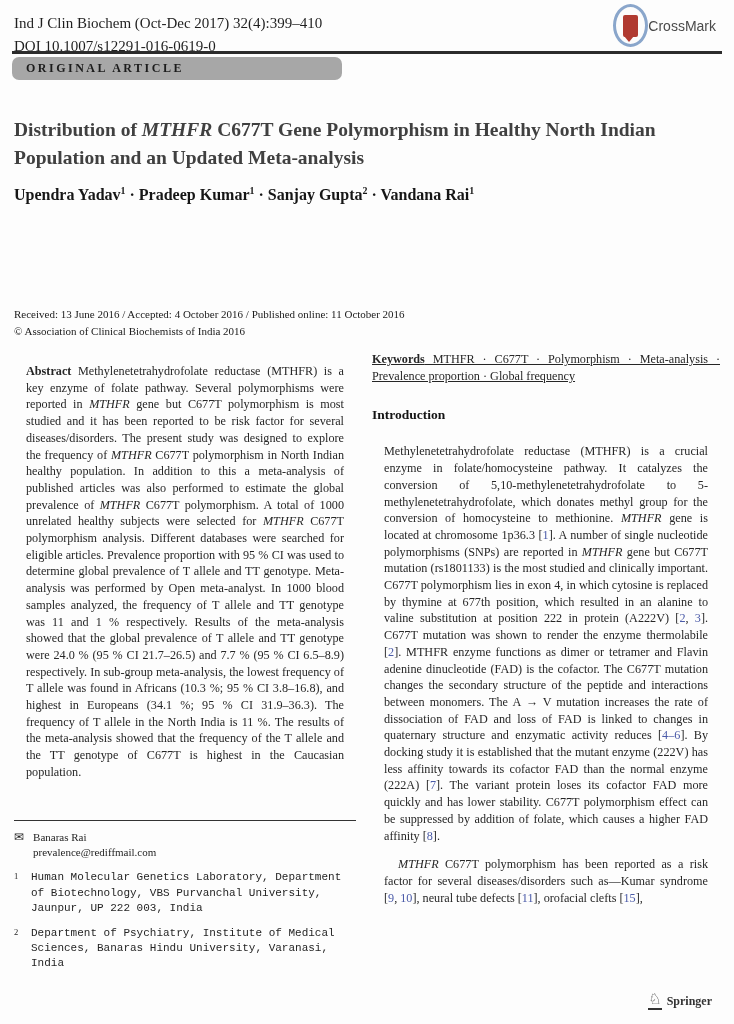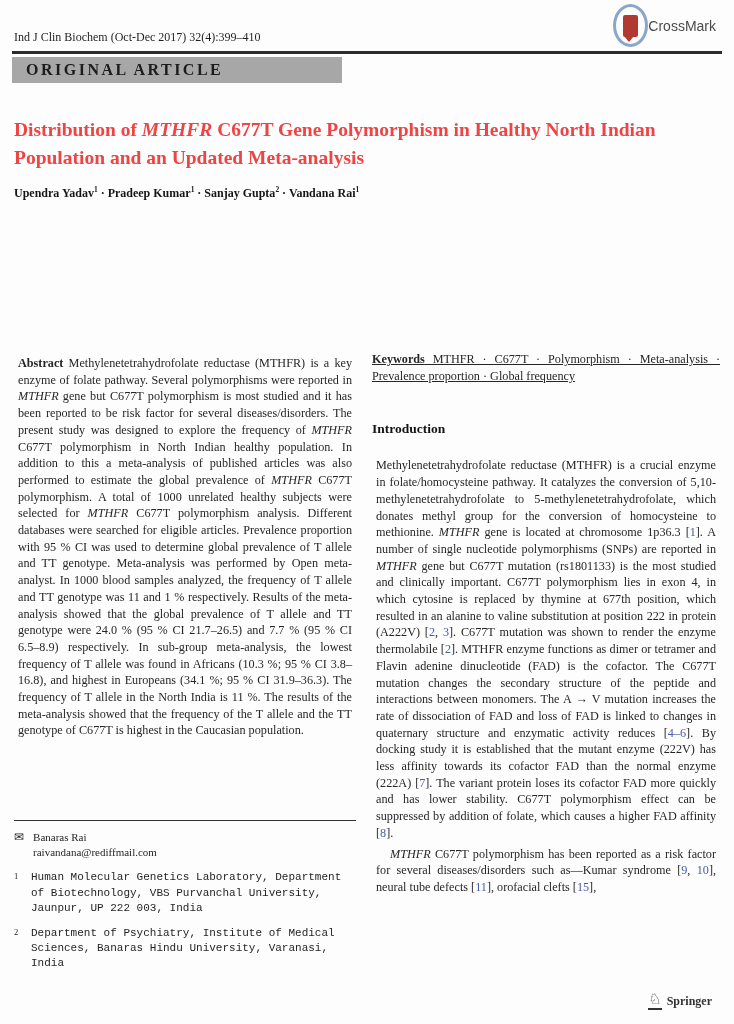--- a/index.html
+++ b/index.html
@@ -1,45 +1,45 @@
 <!DOCTYPE html>
 <html><head>
 <meta charset="utf-8">
 <style>
   html,body{margin:0;padding:0;background:#ffffff;}
   .page{position:relative;width:734px;height:1024px;background:#fdfdfd;
         font-family:"Liberation Serif", serif;color:#262626;overflow:hidden;}
 
   
-  .jheader{position:absolute;left:14px;top:28px;font-size:12px;line-height:1.5;color:#1f1f1f;}
+  .jheader{position:absolute;left:14px;top:12px;font-size:15px;line-height:1.5;color:#1f1f1f;}
   .crossmark{position:absolute;right:18px;top:4px;display:flex;align-items:center;}
   .cm-oval{width:29px;height:37px;border:3px solid #8aa6cb;border-radius:50%;
            background:#fcfcfc;display:flex;align-items:center;justify-content:center;}
   .cm-red{width:15px;height:22px;background:#b03a31;border-radius:2px;position:relative;}
   .cm-red::after{content:'';position:absolute;left:1px;bottom:-5px;width:0;height:0;
            border-left:5px solid transparent;border-right:5px solid transparent;border-top:6px solid #b03a31;}
   .cm-label{font-family:"Liberation Sans", sans-serif;font-size:14px;color:#4a4a4a;}
 
   .top-rule{position:absolute;left:12px;right:12px;top:51px;height:3px;background:#2c2c2c;}
   .article-type{position:absolute;left:12px;top:57px;width:316px;background:#a7a7a7;color:#1c1c1c;
-        font-weight:bold;font-size:16px;letter-spacing:2.5px;padding:4px 0 4px 14px;}
+        font-weight:bold;font-size:12px;letter-spacing:2.5px;padding:4px 0 4px 14px;border-radius:7px;}
 
   .title{position:absolute;left:14px;top:116px;width:660px;font-size:19.5px;font-weight:bold;
-        line-height:1.45;color:#ef4444;}
-  .authors{position:absolute;left:14px;top:186px;width:660px;font-size:12px;font-weight:bold;color:#161616;}
+        line-height:1.45;color:#404040;}
+  .authors{position:absolute;left:14px;top:186px;width:660px;font-size:16px;font-weight:bold;color:#161616;}
 
   .dates{position:absolute;left:14px;top:306px;font-size:11px;line-height:1.5;color:#202020;}
 
   
   .col-left{position:absolute;left:14px;top:351px;width:342px;}
   .col-right{position:absolute;left:372px;top:351px;width:348px;}
-  .body-text{margin:4px;font-size:12.2px;line-height:1.37;text-align:justify;color:#262626;}
+  .body-text{margin:12px;font-size:12.2px;line-height:1.37;text-align:justify;color:#262626;}
   .indent{text-indent:14px;}
   .keywords{margin:0 0 16px 0;text-decoration:underline;}
-  .section-heading{font-weight:bold;font-size:13.5px;margin:37px 0 20px 0;color:#141414;}
+  .section-heading{font-weight:bold;font-size:13.5px;margin:23px 0 20px 0;color:#141414;}
 
   
   .it{font-style:italic;}
   .bd{font-weight:bold;}
   .sup{font-size:0.62em;vertical-align:super;line-height:0;}
   .ref{color:#4a5aa8;}
 
   
   .footnote{position:absolute;left:14px;top:820px;width:342px;font-size:11px;line-height:1.38;color:#242424;}
   .fn-rule{border:0;border-top:1px solid #333;margin:0 0 9px 0;}
@@ -54,58 +54,61 @@
   .spr-mark{font-size:15px;border-bottom:2px solid #333;line-height:1.05;}
   .spr-label{font-size:12px;font-weight:bold;}
 </style>
 </head>
 <body>
 
 <div class="page">
 
   <div class="jheader">
     <div>Ind J Clin Biochem (Oct-Dec 2017) 32(4):399–410</div>
+    <div>DOI 10.1007/s12291-016-0619-0</div>
   </div>
 
   <div class="crossmark">
     <span class="cm-oval">
         <span class="cm-red"></span>
       </span>
     <span class="cm-label">CrossMark</span>
   </div>
 
   <div class="top-rule"></div>
 
   <div class="article-type">ORIGINAL ARTICLE</div>
 
   <h1 class="title" style="margin:0;"><span>Distribution of </span><span class="it">MTHFR</span><span> C677T Gene Polymorphism in Healthy North Indian Population and an Updated Meta-analysis</span></h1>
 
   <div class="authors"><span>Upendra Yadav</span><span class="sup">1</span><span> · Pradeep Kumar</span><span class="sup">1</span><span> · Sanjay Gupta</span><span class="sup">2</span><span> · Vandana Rai</span><span class="sup">1</span></div>
 
   <div class="dates">
+    <div>Received: 13 June 2016 / Accepted: 4 October 2016 / Published online: 11 October 2016</div>
+    <div>© Association of Clinical Biochemists of India 2016</div>
   </div>
 
   <div class="col-left">
     <p class="body-text"><span class="bd">Abstract</span><span> Methylenetetrahydrofolate reductase (MTHFR) is a key enzyme of folate pathway. Several polymorphisms were reported in </span><span class="it">MTHFR</span><span> gene but C677T polymorphism is most studied and it has been reported to be risk factor for several diseases/disorders. The present study was designed to explore the frequency of </span><span class="it">MTHFR</span><span> C677T polymorphism in North Indian healthy population. In addition to this a meta-analysis of published articles was also performed to estimate the global prevalence of </span><span class="it">MTHFR</span><span> C677T polymorphism. A total of 1000 unrelated healthy subjects were selected for </span><span class="it">MTHFR</span><span> C677T polymorphism analysis. Different databases were searched for eligible articles. Prevalence proportion with 95 % CI was used to determine global prevalence of T allele and TT genotype. Meta-analysis was performed by Open meta-analyst. In 1000 blood samples analyzed, the frequency of T allele and TT genotype was 11 and 1 % respectively. Results of the meta-analysis showed that the global prevalence of T allele and TT genotype were 24.0 % (95 % CI 21.7–26.5) and 7.7 % (95 % CI 6.5–8.9) respectively. In sub-group meta-analysis, the lowest frequency of T allele was found in Africans (10.3 %; 95 % CI 3.8–16.8), and highest in Europeans (34.1 %; 95 % CI 31.9–36.3). The frequency of T allele in the North India is 11 %. The results of the meta-analysis showed that the frequency of the T allele and the TT genotype of C677T is highest in the Caucasian population.</span></p>
   </div>
 
   <div class="col-right">
     <p class="body-text keywords"><span class="bd">Keywords</span><span> MTHFR · C677T · Polymorphism · Meta-analysis · Prevalence proportion · Global frequency</span></p>
     <h2 class="section-heading">Introduction</h2>
     <p class="body-text"><span>Methylenetetrahydrofolate reductase (MTHFR) is a crucial enzyme in folate/homocysteine pathway. It catalyzes the conversion of 5,10-methylenetetrahydrofolate to 5-methylenetetrahydrofolate, which donates methyl group for the conversion of homocysteine to methionine. </span><span class="it">MTHFR</span><span> gene is located at chromosome 1p36.3 [</span><span class="ref">1</span><span>]. A number of single nucleotide polymorphisms (SNPs) are reported in </span><span class="it">MTHFR</span><span> gene but C677T mutation (rs1801133) is the most studied and clinically important. C677T polymorphism lies in exon 4, in which cytosine is replaced by thymine at 677th position, which resulted in an alanine to valine substitution at position 222 in protein (A222V) [</span><span class="ref">2</span><span>, </span><span class="ref">3</span><span>]. C677T mutation was shown to render the enzyme thermolabile [</span><span class="ref">2</span><span>]. MTHFR enzyme functions as dimer or tetramer and Flavin adenine dinucleotide (FAD) is the cofactor. The C677T mutation changes the secondary structure of the peptide and interactions between monomers. The A → V mutation increases the rate of dissociation of FAD and loss of FAD is linked to changes in quaternary structure and enzymatic activity reduces [</span><span class="ref">4–6</span><span>]. By docking study it is established that the mutant enzyme (222V) has less affinity towards its cofactor FAD than the normal enzyme (222A) [</span><span class="ref">7</span><span>]. The variant protein loses its cofactor FAD more quickly and has lower stability. C677T polymorphism effect can be suppressed by addition of folate, which causes a higher FAD affinity [</span><span class="ref">8</span><span>].</span></p>
     <p class="body-text indent"><span class="it">MTHFR</span><span> C677T polymorphism has been reported as a risk factor for several diseases/disorders such as—Kumar syndrome [</span><span class="ref">9</span><span>, </span><span class="ref">10</span><span>], neural tube defects [</span><span class="ref">11</span><span>], orofacial clefts [</span><span class="ref">15</span><span>],</span></p>
   </div>
 
   <div class="footnote">
     <hr class="fn-rule">
     <div class="fn-corr">
       <span class="env">✉</span>
       <span>
         <span>Banaras Rai</span><br>
-        <span>raivandana@rediffmail.com</span>
+        <span>prevalence@rediffmail.com</span>
       </span>
     </div>
     <div class="affil">
       <span class="affil-num">1</span>
       <span class="affil-text">Human Molecular Genetics Laboratory, Department of Biotechnology, VBS Purvanchal University, Jaunpur, UP 222 003, India</span>
     </div>
     <div class="affil">
       <span class="affil-num">2</span>
       <span class="affil-text">Department of Psychiatry, Institute of Medical Sciences, Banaras Hindu University, Varanasi, India</span>
     </div>

